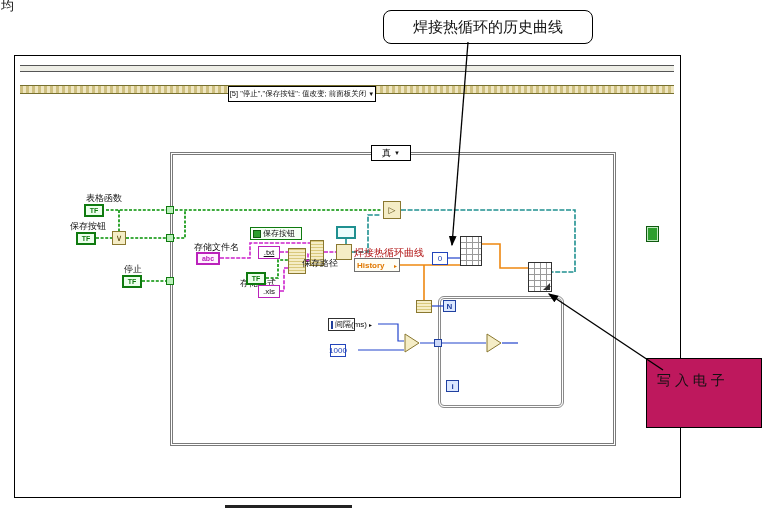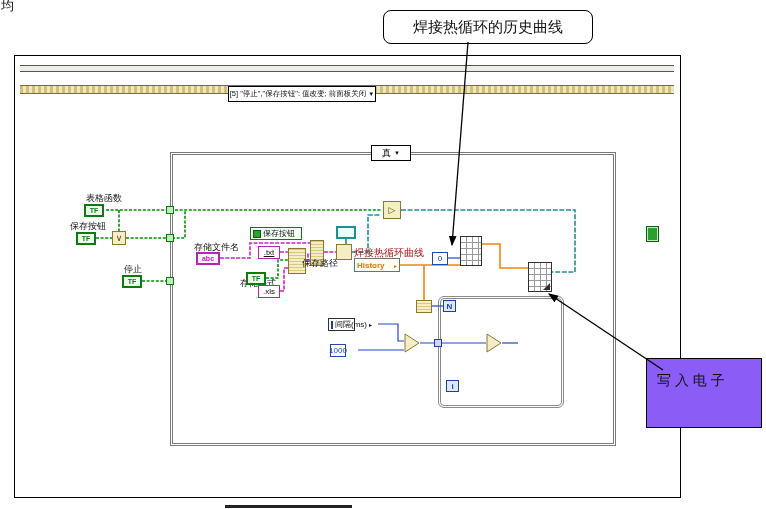--- a/index.html
+++ b/index.html
@@ -46,21 +46,21 @@
   .sqg{background:#2e9e2e;border:1px solid #0f5a0f;}
   .sqb{background:#4a6ad8;border:1px solid #203f9a;}
   .prop-title{position:absolute;font-size:10px;font-weight:normal;color:#b01010;white-space:nowrap;z-index:3;}
   .prop-box{position:absolute;box-sizing:border-box;border:1px solid #707070;background:#fffef5;z-index:3;
             display:flex;align-items:center;justify-content:space-between;padding:0 2px;font-size:8px;
             font-weight:bold;color:#e07800;}
   .trinode{position:absolute;z-index:3;line-height:0;}
   
   .callout{position:absolute;border:1px solid #000;background:#fff;z-index:6;display:flex;align-items:center;
            justify-content:center;font-size:15px;}
-  .callout2{position:absolute;border:1px solid #000;background:#8b5cf6;z-index:6;font-size:14px;line-height:24px;
+  .callout2{position:absolute;border:1px solid #000;background:#be185d;z-index:6;font-size:14px;line-height:24px;
             padding:9px 6px 4px 10px;box-sizing:border-box;}
   svg.layer{position:absolute;left:0;top:0;z-index:2;pointer-events:none;}
   svg.toplayer{z-index:6;}
   .w{fill:none;stroke-width:1.6;}
   .wg{stroke:var(--wire-green,#009000);stroke-dasharray:3 1.6;}
   .wp{stroke:var(--wire-pink,#cc22cc);stroke-dasharray:4 1.4;}
   .wt{stroke:var(--wire-teal,#1f9090);stroke-dasharray:5 1.6;}
   .wo{stroke:var(--wire-orange,#ee8811);}
   .wb{stroke:var(--wire-blue,#2244cc);stroke-width:1.2;}
   .frag-corner{position:absolute;font-size:13px;z-index:6;}

